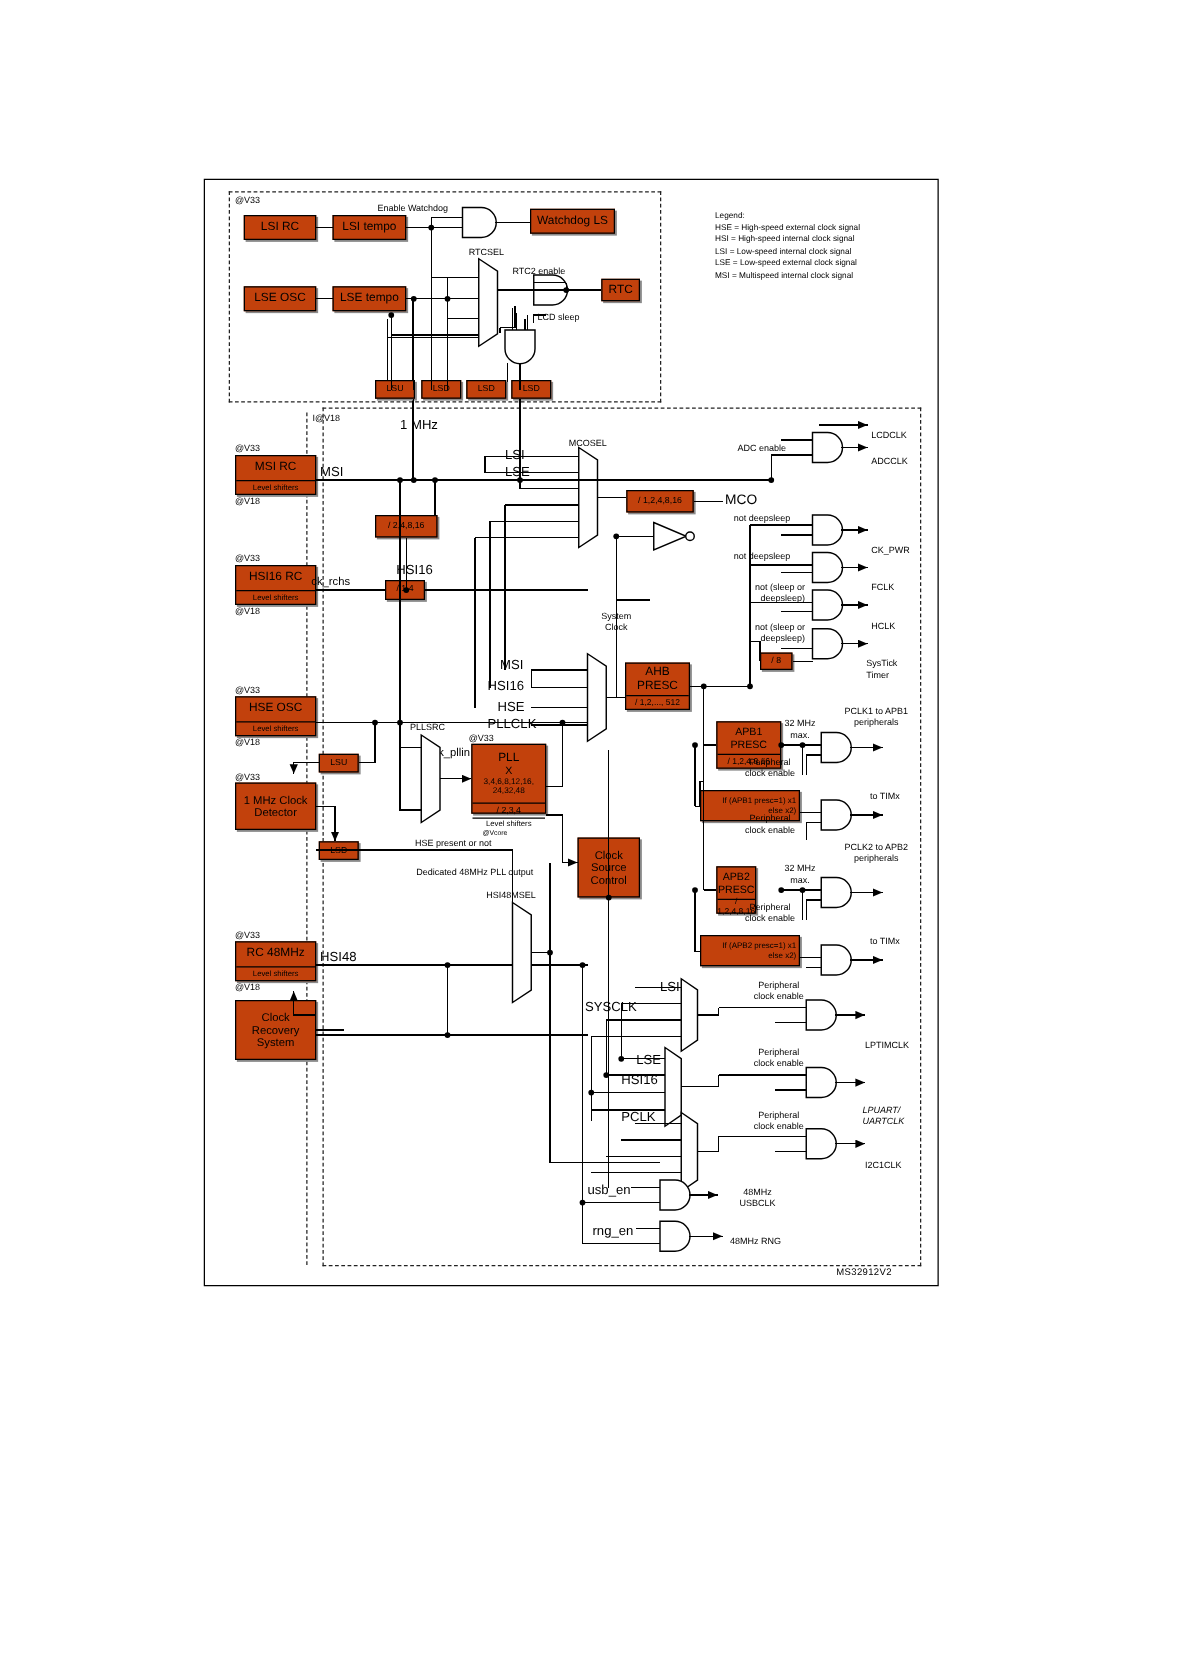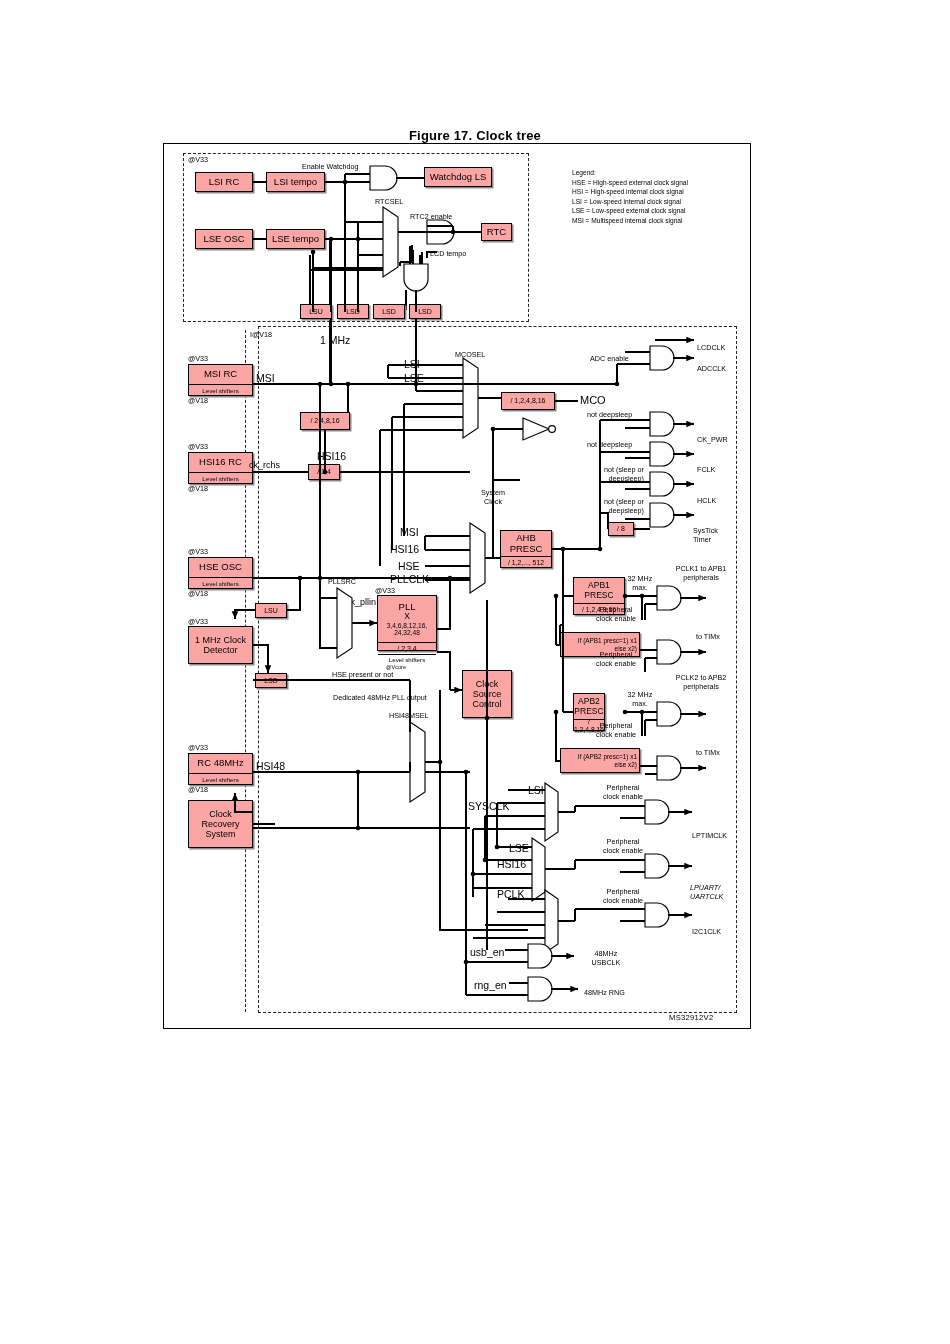--- a/index.html
+++ b/index.html
@@ -9,37 +9,36 @@
   .outer-frame{position:absolute;left:163px;top:143px;width:586px;height:884px;border:1.4px solid #000;background:#fff;}
   .dash{position:absolute;border:1.4px dashed #222;}
   .lbl{position:absolute;font-size:7.2px;line-height:1.22;white-space:nowrap;}
   .lbl.c{text-align:center;}
   .lbl.r{text-align:right;}
   .lbl9{font-size:9px;}
   .lbl10{font-size:10.5px;}
   .lbl11{font-size:11px;}
   .lbl6{font-size:6.2px;}
   .lbl55{font-size:5.5px;}
-  .box{position:absolute;border:1.15px solid #000;background:#fca5a5;box-sizing:border-box;
+  .box{position:absolute;border:1.15px solid #000;background:#c2410c;box-sizing:border-box;
        display:flex;align-items:center;justify-content:center;text-align:center;font-size:9.5px;line-height:1.12;}
   .box.sh{box-shadow:1.5px 1.5px 0 0 #8a8a8a;}
   .box.sm{font-size:7px;}
   .box.stk{display:block;padding:0;}
   .box.stk .seg{border-bottom:1.15px solid #000;display:flex;align-items:center;justify-content:center;}
   .box.stk .seg:last-child{border-bottom:none;}
   svg.ov{position:absolute;left:0;top:0;width:950px;height:1344px;overflow:visible;pointer-events:none;}
   .legend{position:absolute;font-size:6.6px;line-height:1.45;white-space:nowrap;}
   .msno{position:absolute;font-size:7.6px;letter-spacing:0.3px;}
 </style>
 </head>
 <body>
 
 <div id="page">
 
-  <div class="fig-title">Figure 17. Clock tree</div>
 
   <div class="outer-frame"></div>
 
   <div class="dash" style="left:183px;top:153px;width:344px;height:167px;"></div>
   <div class="dash" style="left:258px;top:326px;width:477px;height:685px;"></div>
 
   <div class="dash" style="left:245px;top:330px;width:0;height:682px;border-width:0 0 0 1.4px;"></div>
 
   <svg class="ov">
     <defs>
@@ -98,21 +97,21 @@
   <div class="box sh" style="left:195px;top:172px;width:58px;height:20px;">LSI RC</div>
   <div class="box sh" style="left:266px;top:172px;width:59px;height:20px;">LSI tempo</div>
   <div class="lbl" style="left:302px;top:163px;">Enable Watchdog</div>
   <div class="box sh" style="left:424px;top:167px;width:68px;height:20px;">Watchdog LS</div>
 
   <div class="box sh" style="left:195px;top:229px;width:58px;height:20px;text-align:right;">LSE OSC</div>
   <div class="box sh" style="left:266px;top:229px;width:59px;height:20px;">LSE tempo</div>
   <div class="lbl" style="left:375px;top:198px;">RTCSEL</div>
   <div class="lbl" style="left:410px;top:213px;">RTC2 enable</div>
   <div class="box sh" style="left:481px;top:223px;width:31px;height:18px;">RTC</div>
-  <div class="lbl" style="left:430px;top:250px;">LCD tempo</div>
+  <div class="lbl" style="left:430px;top:250px;">LCD sleep</div>
 
   <div class="box sh sm" style="left:300px;top:304px;width:32px;height:15px;">LSU</div>
   <div class="box sh sm" style="left:337px;top:304px;width:32px;height:15px;">LSD</div>
   <div class="box sh sm" style="left:373px;top:304px;width:32px;height:15px;">LSD</div>
   <div class="box sh sm" style="left:409px;top:304px;width:32px;height:15px;">LSD</div>
 
   <div class="legend" style="left:572px;top:168px;">
     <div>Legend:</div>
     <div>HSE = High-speed external clock signal</div>
     <div>HSI = High-speed internal clock signal</div>

